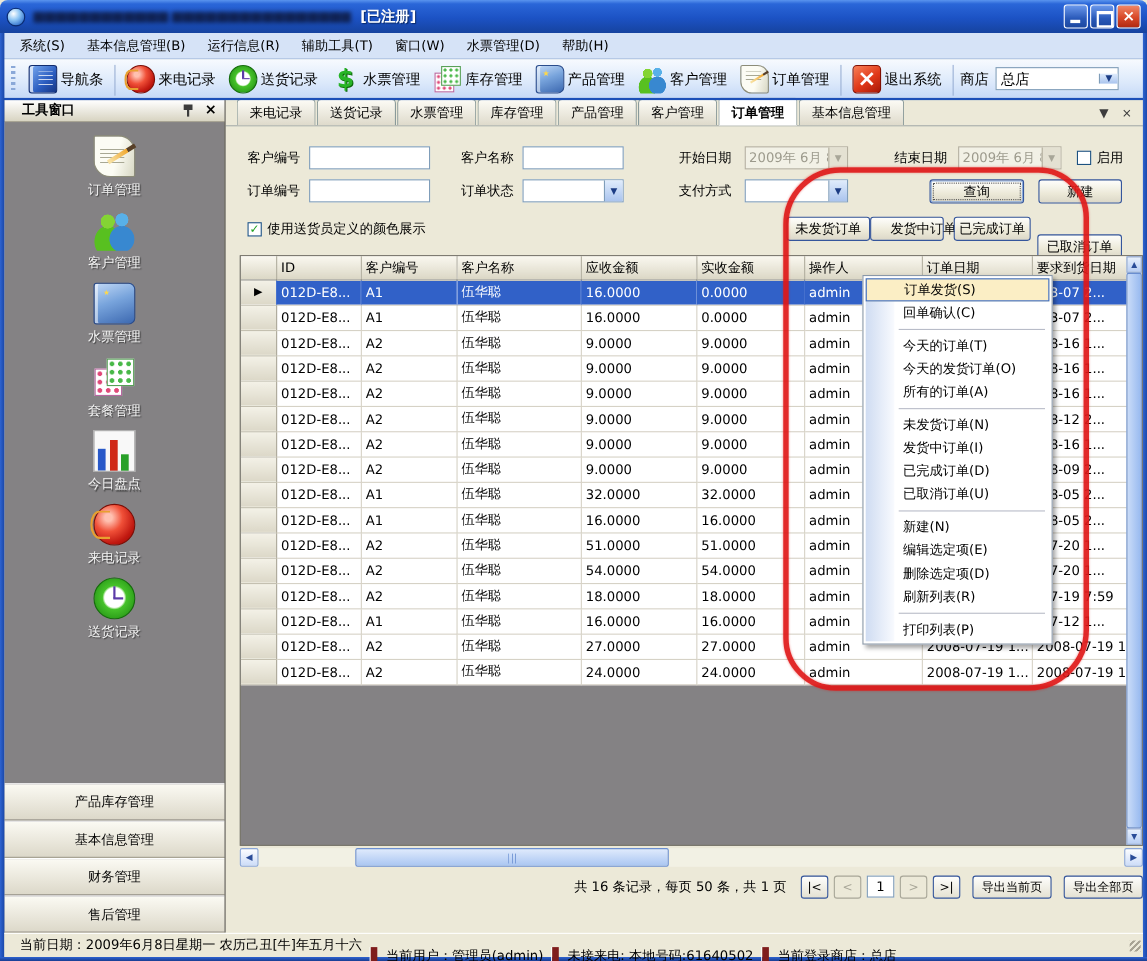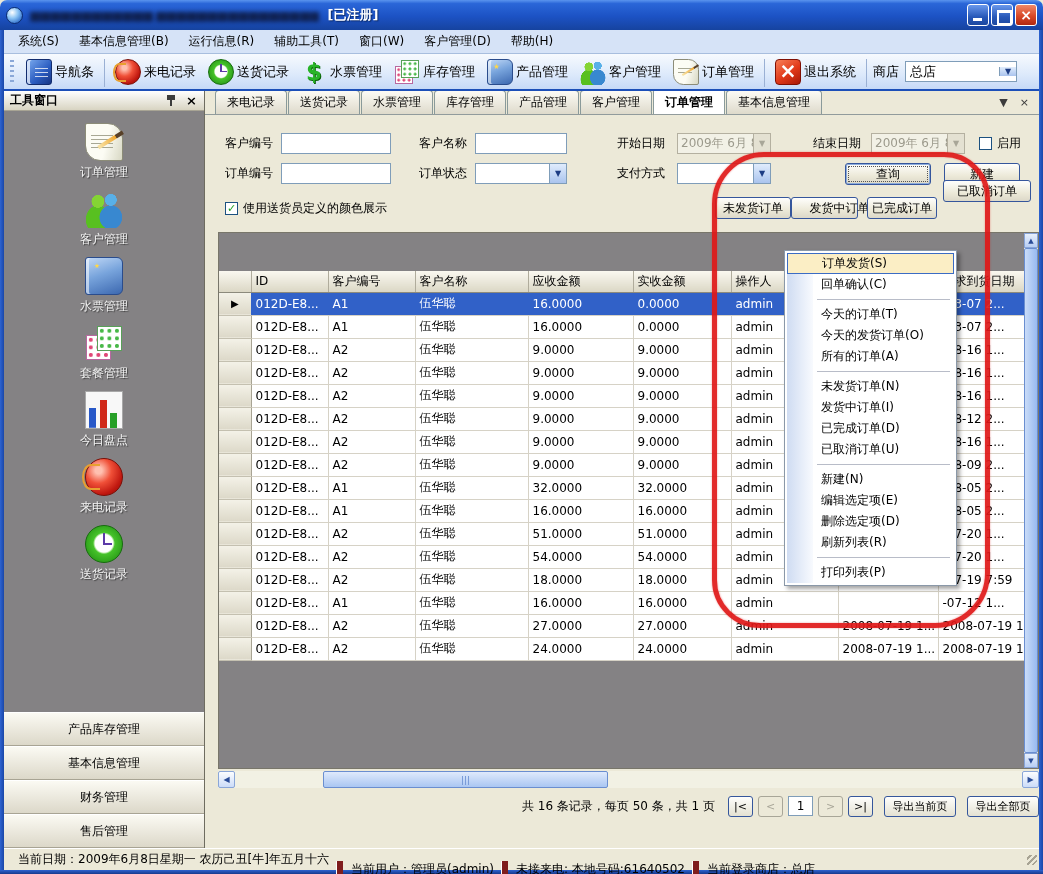--- a/index.html
+++ b/index.html
@@ -87,21 +87,21 @@
   [data-icon="exit-icon"]::before { content:"×"; position:absolute; inset:0; display:flex; align-items:center; justify-content:center;
      color:#fff; font-weight:bold; font-size:160%; line-height:1; }
   [data-icon="chart-icon"] { background:#f8f8f8; border:1px solid #a8a8a8;
      background-image:linear-gradient(#2858c8,#2858c8),linear-gradient(#d02818,#d02818),linear-gradient(#28a028,#28a028);
      background-size:20% 55%,20% 78%,20% 42%; background-position:12% 100%,48% 100%,84% 100%; background-repeat:no-repeat; }
 
   
   .sidebar { position:absolute; left:4px; top:91px; width:201px; bottom:26px; background:#848284;
      border-right:1px solid #6e6c60; z-index:10; }
   .sb-caption { height:20px; background:linear-gradient(#ffffff,#d8d4c2); border-bottom:1px solid #a8a494;
-     display:flex; align-items:center; padding:0 4px 0 6px; font-weight:bold; }
+     display:flex; align-items:center; padding:0 4px 0 16px; font-weight:bold; }
   .sb-caption .sp { flex:1; }
   .pin-icon { position:relative; width:12px; height:13px; margin-right:6px; }
   .pin-icon::before { content:""; position:absolute; left:2px; top:1px; width:8px; height:5px; background:#3c3c3c; }
   .pin-icon::after { content:""; position:absolute; left:5px; top:6px; width:2px; height:6px; background:#3c3c3c; }
   .sb-close { font-weight:bold; font-size:13px; padding:0 3px; }
   .sb-group-header { height:22px; background:linear-gradient(#f2f0e6,#c4c0b0); border-bottom:1px solid #8c8a7c;
      display:flex; align-items:center; justify-content:center; font-weight:bold; }
   .sb-items { display:flex; flex-direction:column; align-items:center; padding-top:12px; gap:9px; }
   .sb-item { display:flex; flex-direction:column; align-items:center; gap:3px; width:120px; }
   .sb-item .lbl { color:#f4f4f4; text-shadow:1px 1px 1px #3c3c3c; }
@@ -134,21 +134,21 @@
      border:1px solid #35569c; border-radius:3px; display:flex; align-items:center; justify-content:center;
      white-space:nowrap; font:inherit; }
   .xbtn.default { box-shadow:0 0 0 1px #8cacdc inset; outline:1px dotted #555; outline-offset:-4px; }
   .checkbox { width:13px; height:13px; background:#fff; border:1px solid #1c5180; display:inline-flex;
      align-items:center; justify-content:center; color:#21a121; font-weight:bold; font-size:11px; line-height:1; }
   .cb-row { position:absolute; display:flex; align-items:center; gap:5px; height:21px; }
 
   
   .grid-area { position:absolute; left:13px; top:117px; width:821px; height:537px; background:#848284;
      border:1px solid #78766a; }
-  table.grid { border-collapse:collapse; table-layout:fixed; width:807px; background:#fff;margin-top:38px; }
+  table.grid { border-collapse:collapse; table-layout:fixed; width:807px; background:#fff; }
   table.grid th { height:21px; background:linear-gradient(#faf8f0,#dbd7c5); border-right:1px solid #b0ac9c;
      border-bottom:1px solid #8c8a7c; font-weight:normal; text-align:left; padding:0 4px;
      white-space:nowrap; overflow:hidden; }
   table.grid td { height:23px; border-right:1px solid #d6d2c6; border-bottom:1px solid #d6d2c6;
      padding:0 4px; white-space:nowrap; overflow:hidden; background:#fff; }
   table.grid td.selcol { background:linear-gradient(#f4f2e8,#dcd8c8); border-right:1px solid #a8a494;
      border-bottom:1px solid #c4c0b0; text-align:center; font-size:10px; }
   table.grid tr.selected td { background:#3161c8; color:#fff; border-right-color:#3161c8; }
   table.grid tr.selected td.selcol { background:linear-gradient(#f4f2e8,#dcd8c8); color:#000; }
   .vscroll { position:absolute; right:0; top:0; width:14px; height:535px; background:#f0eee0; }
@@ -215,21 +215,21 @@
       <span class="win-btn close">×</span>
     </span>
   </div>
 
   <div class="menubar">
       <div class="menu-item">系统(S)</div>
       <div class="menu-item">基本信息管理(B)</div>
       <div class="menu-item">运行信息(R)</div>
       <div class="menu-item">辅助工具(T)</div>
       <div class="menu-item">窗口(W)</div>
-      <div class="menu-item">客户管理(D)</div>
+      <div class="menu-item">水票管理(D)</div>
       <div class="menu-item">帮助(H)</div>
     </div>
 
   <div class="toolbar">
     <span class="toolbar-grip"></span>
     <span style="display:flex;align-items:flex-end">
         <div class="titem">
     <span class="icn" data-icon="navbar-icon"></span>
     <span class="tlabel">导航条</span>
   </div>
@@ -390,21 +390,21 @@
         <span class="cbtn">▼</span>
       </span>
       <button class="xbtn default" style="left:640px;top:48px;width:86px">查询</button>
       <button class="xbtn" style="left:739px;top:48px;width:76px">新建</button>
 
       
       <span class="cb-row" style="left:20px;top:83px">
         <span class="checkbox">✓</span>
         <span>使用送货员定义的颜色展示</span>
       </span>
-      <span id="status-btns"><div class="xbtn statusbtn" style="left: 510px; top: 82px; width: 76px;">未发货订单</div><div class="xbtn statusbtn" style="left: 586px; top: 82px; width: 67px; padding-left: 30px;">发货中订单</div><div class="xbtn statusbtn" style="left: 662px; top: 82px; width: 70px;">已完成订单</div><div class="xbtn statusbtn" style="left: 738px; top: 65px; width: 88px;">已取消订单</div></span>
+      <span id="status-btns"><div class="xbtn statusbtn" style="left: 510px; top: 82px; width: 76px;">未发货订单</div><div class="xbtn statusbtn" style="left: 586px; top: 82px; width: 67px; padding-left: 30px;">发货中订单</div><div class="xbtn statusbtn" style="left: 662px; top: 82px; width: 70px;">已完成订单</div><div class="xbtn statusbtn" style="left: 738px; top: 98px; width: 77px;">已取消订单</div></span>
 
       
       <div class="grid-area">
         <table class="grid">
             <colgroup>
               <col style="width: 32px;">
               <col style="width: 77px;">
               <col style="width: 87px;">
               <col style="width: 113px;">
               <col style="width: 105px;">

